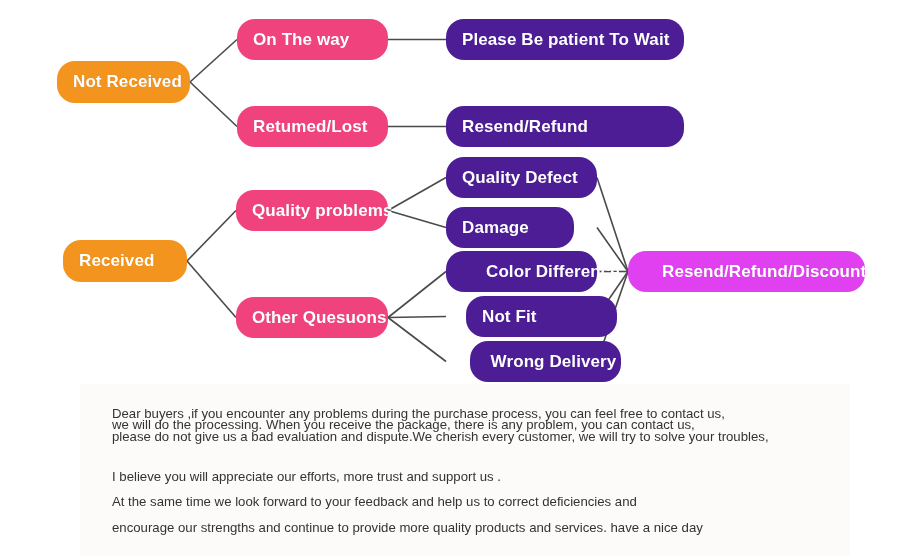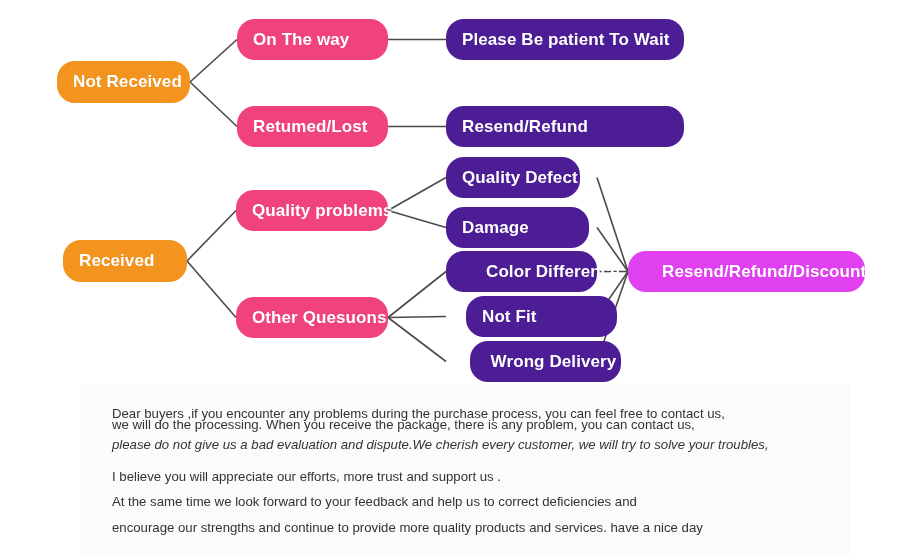--- a/index.html
+++ b/index.html
@@ -87,43 +87,43 @@
         </div>
         <div class="node level1" style="left: 63px; top: 240px; width: 124px; height: 42px;">
           <span>Received</span>
         </div>
         <div class="node level2" style="left: 236px; top: 190px; width: 152px; height: 41px;">
           <span>Quality problems</span>
         </div>
         <div class="node level2" style="left: 236px; top: 297px; width: 152px; height: 41px;">
           <span>Other Quesuons</span>
         </div>
-        <div class="node level3" style="left: 446px; top: 157px; width: 134px; height: 41px;">
+        <div class="node level3" style="left: 446px; top: 157px; width: 151px; height: 41px;">
           <span>Quality Defect</span>
         </div>
-        <div class="node level3" style="left: 446px; top: 207px; width: 143px; height: 41px;">
+        <div class="node level3" style="left: 446px; top: 207px; width: 128px; height: 41px;">
           <span>Damage</span>
         </div>
         <div class="node level3" style="left: 446px; top: 251px; width: 151px; height: 41px; padding-left: 40px;">
           <span>Color Difference</span>
         </div>
         <div class="node level3" style="left: 446px; top: 296px; width: 151px; height: 41px; margin-left: 20px;">
           <span>Not Fit</span>
         </div>
         <div class="node level3" style="left: 470px; top: 341px; width: 151px; height: 41px; justify-content: center;">
           <span>Wrong Delivery</span>
         </div>
         <div class="node terminal" style="left: 628px; top: 251px; width: 237px; height: 41px;">
           <span>Resend/Refund/Discount</span>
         </div>
       </div>
   </div>
 
   <div id="letter">
       <div class="line" style="top: 22px;">Dear buyers ,if you encounter any problems during the purchase process, you can feel free to contact us,</div>
       <div class="line" style="top: 33px;">we will do the processing. When you receive the package, there is any problem, you can contact us,</div>
-      <div class="line" style="top: 53px; font-style: italic;">please do not give us a bad evaluation and dispute.We cherish every customer, we will try to solve your troubles,</div>
+      <div class="line" style="top: 45px;">please do not give us a bad evaluation and dispute.We cherish every customer, we will try to solve your troubles,</div>
       <div class="line" style="top: 85px;">I believe you will appreciate our efforts, more trust and support us .</div>
       <div class="line" style="top: 110px;">At the same time we look forward to your feedback and help us to correct deficiencies and</div>
       <div class="line" style="top: 136px;">encourage our strengths and continue to provide more quality products and services. have a nice day</div>
     </div>
 
 </div>
 
 </body></html>

